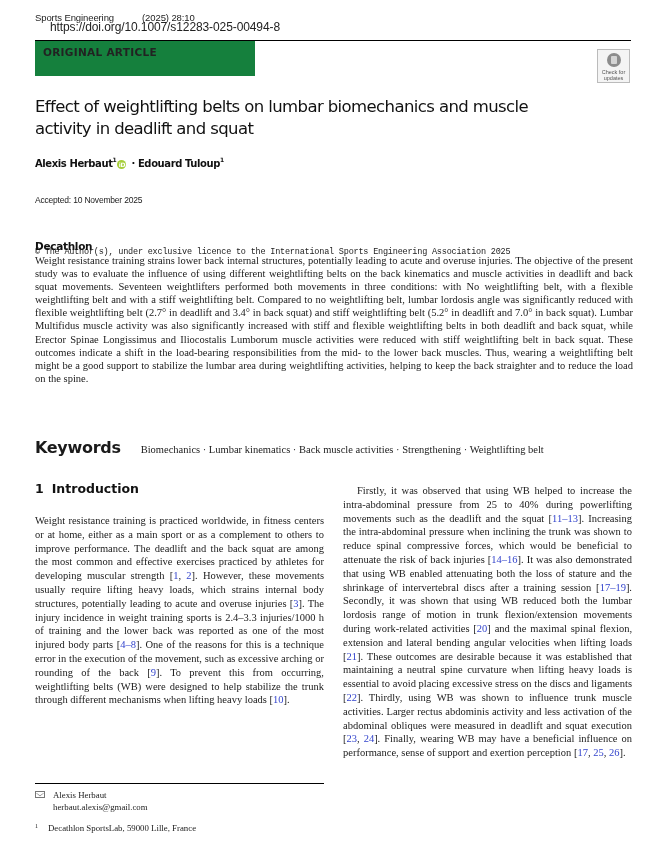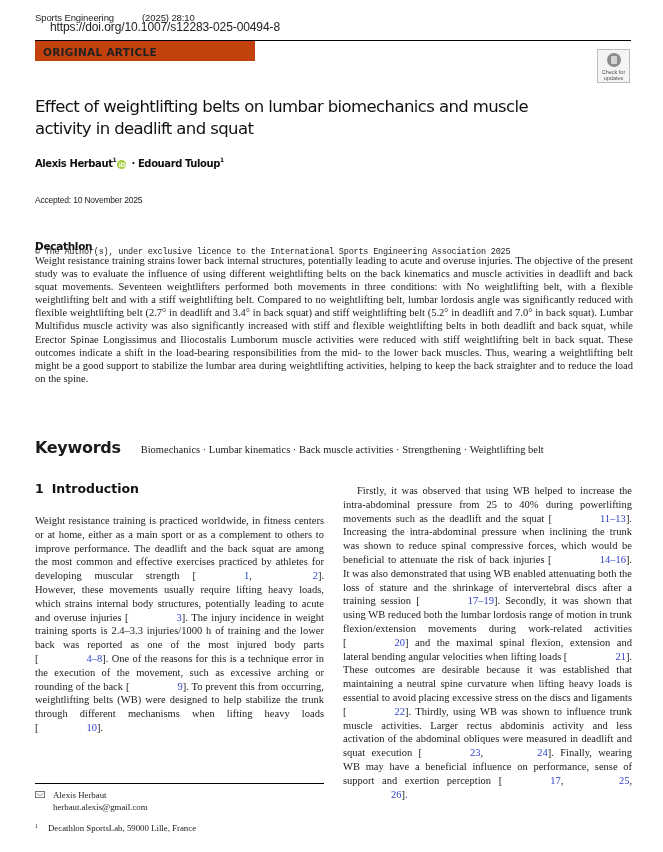--- a/index.html
+++ b/index.html
@@ -3,21 +3,21 @@
   <meta charset="utf-8">
   <style>
     html, body { margin: 0; padding: 0; background: #ffffff; }
     body { width: 663px; height: 852px; position: relative; overflow: hidden; color: #111; }
 
     .journal-line { position: absolute; left: 35px; top: 6px; font-family: "Liberation Sans", sans-serif; font-size: 9.5px; color: #222; letter-spacing: -0.1px; margin-top: 6px; }
     .journal-line .vol { margin-left: 28px; }
     .doi-line { position: absolute; left: 50px; top: 20px; font-family: "Liberation Sans", sans-serif; font-size: 12px; color: #222; letter-spacing: -0.1px; text-align: right; }
 
     .top-rule { position: absolute; left: 35px; top: 40px; width: 596px; height: 1px; background: #000; }
-    .article-type { position: absolute; left: 35px; top: 41px; width: 220px; height: 20px; background: #c2410c; }
+    .article-type { position: absolute; left: 35px; top: 41px; width: 220px; height: 35px; background: #15803d; }
     .article-type span { position: absolute; left: 8px; top: 5px; font-family: "DejaVu Sans", sans-serif; font-weight: bold; font-size: 10.5px; letter-spacing: 0.3px; color: #222; }
 
     .check-updates { position: absolute; left: 597px; top: 49px; width: 33px; height: 34px; border: 1px solid #bbb; background: #f4f4f4; box-sizing: border-box; text-align: center; }
     .check-updates .circ { position: absolute; left: 9px; top: 3px; width: 14px; height: 14px; border-radius: 50%; background: #8c8c8c; }
     .check-updates .circ::after { content: ""; position: absolute; left: 4px; top: 3px; width: 6px; height: 8px; background: #d4d4d4; border-radius: 1px; }
     .check-updates .lbl { position: absolute; left: 0; top: 19px; width: 31px; font-family: "Liberation Sans", sans-serif; font-size: 5.5px; line-height: 6px; color: #555; }
 
     .title { position: absolute; left: 35px; top: 96px; width: 540px; font-family: "DejaVu Sans", sans-serif; font-size: 16.5px; line-height: 22px; color: #111; letter-spacing: -0.6px; font-weight: normal; }
 
     .authors { position: absolute; left: 35px; top: 156px; font-family: "DejaVu Sans", sans-serif; font-weight: bold; font-size: 10px; color: #111; letter-spacing: -0.4px; }
@@ -31,21 +31,21 @@
     .abs-body { position: absolute; left: 35px; top: 254px; width: 598px; font-family: "Liberation Serif", serif; font-size: 10.5px; line-height: 13.1px; color: #1a1a1a; text-align: justify; }
 
     .keywords { position: absolute; left: 35px; top: 438px; width: 598px; font-family: "Liberation Serif", serif; font-size: 10.5px; color: #1a1a1a; }
     .keywords .kw-label { font-family: "DejaVu Sans", sans-serif; font-weight: bold; font-size: 16px; margin-right: 20px; letter-spacing: -0.3px; }
 
     .section-heading { position: absolute; left: 35px; top: 481px; font-family: "DejaVu Sans", sans-serif; font-weight: bold; font-size: 12.5px; color: #111; text-align: right; }
     .section-heading .num { margin-right: 8px; }
 
     .col-left { position: absolute; left: 35px; top: 514px; width: 289px; font-family: "Liberation Serif", serif; font-size: 10.5px; line-height: 13.8px; color: #1a1a1a; text-align: justify; }
     .col-right { position: absolute; left: 343px; top: 484px; width: 289px; font-family: "Liberation Serif", serif; font-size: 10.5px; line-height: 13.8px; color: #1a1a1a; text-align: justify; text-indent: 14px; }
-    .cite { color: #3344cc; margin-left: 48px; }
+    .cite { color: #3344cc; }
 
     .foot-rule { position: absolute; left: 35px; top: 783px; width: 289px; height: 1px; background: #000; }
     .corr { position: absolute; left: 35px; top: 790px; font-family: "Liberation Serif", serif; font-size: 8.8px; line-height: 11.5px; color: #222; }
     .corr .env { position: absolute; left: 0; top: 1px; width: 10px; height: 7px; border: 1px solid #777; box-sizing: border-box; }
     .corr .env::before { content: ""; position: absolute; left: 0; top: -3px; width: 8px; height: 8px; border-right: 1px solid #777; border-bottom: 1px solid #777; transform: scale(0.6,0.45) rotate(45deg); transform-origin: 4px 4px; }
     .corr .txt { position: absolute; left: 18px; top: 0; white-space: nowrap; }
     .affil { position: absolute; left: 35px; top: 823px; font-family: "Liberation Serif", serif; font-size: 8.8px; color: #222; white-space: nowrap; }
     .affil .n { font-size: 6px; vertical-align: 3px; margin-right: 10px; }
   </style>
 </head>

